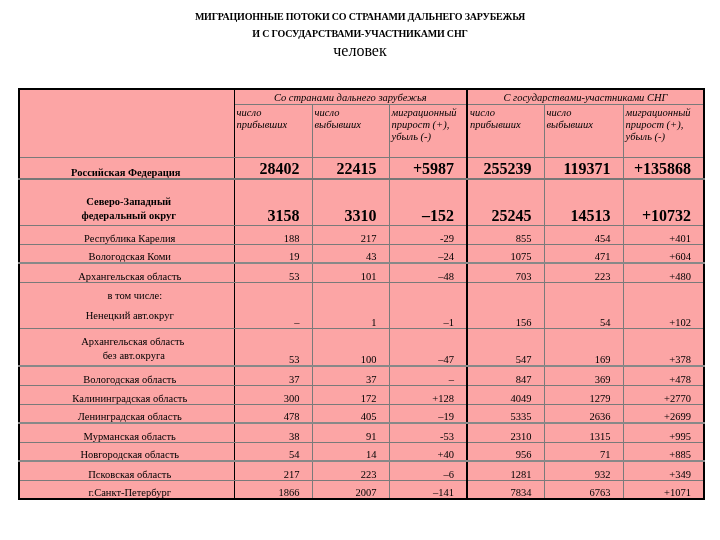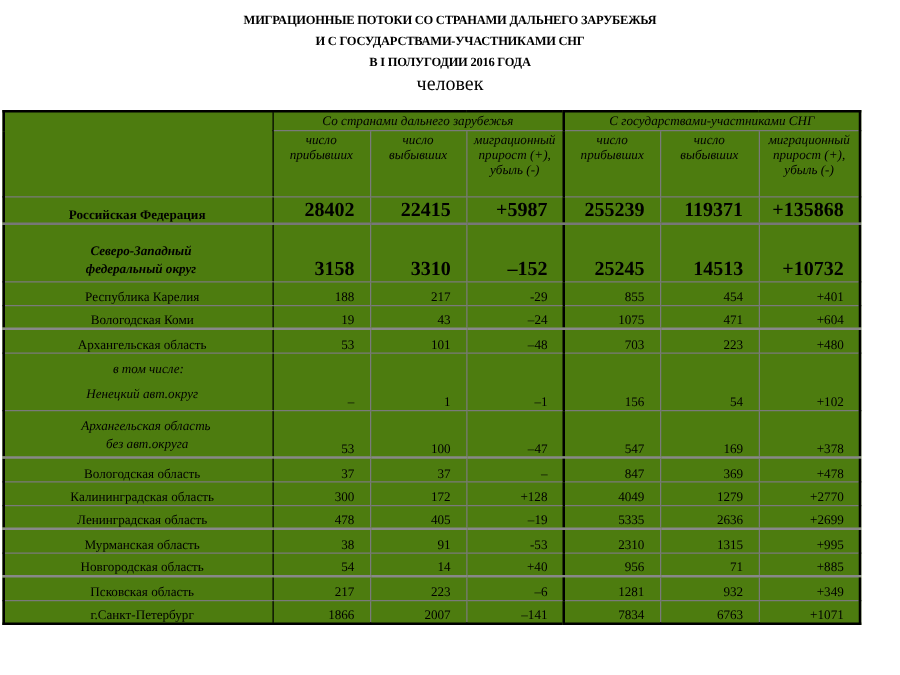--- a/index.html
+++ b/index.html
@@ -1,46 +1,45 @@
 <!DOCTYPE html>
 <html><head>
   <meta charset="utf-8">
   <style>
     html, body { margin: 0; padding: 0; background: #ffffff; }
     body { width: 720px; height: 540px; position: relative; overflow: hidden; font-family: "DejaVu Serif", serif; color: #000; }
     .title-block { position: absolute; left: 0; top: 8px; width: 720px; text-align: center; }
     .title-line { font-family: "Liberation Serif", serif; font-weight: bold; font-size: 10px; line-height: 17px; letter-spacing: -0.2px; }
     .units { font-family: "Liberation Serif", serif; font-size: 16px; line-height: 16px; margin-top: 1px; }
-    table.mig { position: absolute; left: 2px; top: 88px; width: 685px; border-collapse: collapse; background: #4d7c0f; table-layout: fixed; }
+    table.mig { position: absolute; left: 18px; top: 88px; width: 685px; border-collapse: collapse; background: #fca5a5; table-layout: fixed; }
     table.mig td, table.mig th { border: 1px solid #7a7a7a; padding: 0 6px; font-size: 10.5px; font-family: "Liberation Serif", serif; }
     table.mig { border: 2px solid #000; }
     .hdr-group { font-style: italic; font-weight: normal; text-align: center; height: 14px; font-size: 11px; }
-    .hdr-sub { font-style: italic; font-weight: normal; text-align: center; vertical-align: top; font-size: 10.5px; line-height: 12px; padding: 2px 2px 0 2px !important; height: 50px; margin-top: 44px; }
+    .hdr-sub { font-style: italic; font-weight: normal; vertical-align: top; font-size: 10.5px; line-height: 12px; padding: 2px 2px 0 2px !important; height: 50px; margin-top: 44px; }
     .stub-hdr { border-right: 1px solid #000 !important; }
     .num { text-align: right; vertical-align: bottom; padding-right: 12px !important; font-family: "DejaVu Sans", sans-serif; font-size: 10px; }
     .num.b { font-family: "Liberation Serif", serif; font-weight: bold; font-size: 16px; }
     .name { text-align: center; vertical-align: bottom; padding-left: 12px !important; font-size: 11px; }
     .name.b { font-weight: bold; padding-left: 4px !important; }
     .name.sub { padding-left: 18px !important; }
     .sepL { border-left: 2px solid #000 !important; }
     .stubcol { border-right: 1.5px solid #000 !important; }
     tr.rf td { border-bottom: 2px solid #777 !important; height: 20px; }
     tr.r { height: 19px; }
     tr.tall { height: 38px; }
     tr.tallx { height: 46px; }
     tr.thick td { border-bottom: 2px solid #888 !important; }
-    .multi { line-height: 14px; padding-bottom: 2px !important; font-style: italic; }
+    .multi { line-height: 14px; padding-bottom: 2px !important; }
   </style>
 </head>
 <body>
 
 <div class="title-block">
   <div class="title-line">МИГРАЦИОННЫЕ ПОТОКИ СО СТРАНАМИ ДАЛЬНЕГО ЗАРУБЕЖЬЯ</div>
   <div class="title-line">И С ГОСУДАРСТВАМИ-УЧАСТНИКАМИ СНГ</div>
-  <div class="title-line">В I ПОЛУГОДИИ 2016 ГОДА</div>
   <div class="units">человек</div>
 </div>
 
 <table class="mig">
   <colgroup>
     <col style="width:215px">
     <col style="width:78px">
     <col style="width:77px">
     <col style="width:78px">
     <col style="width:77px">

